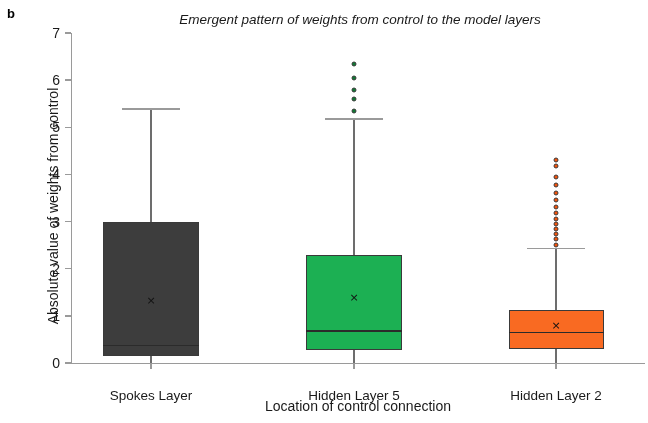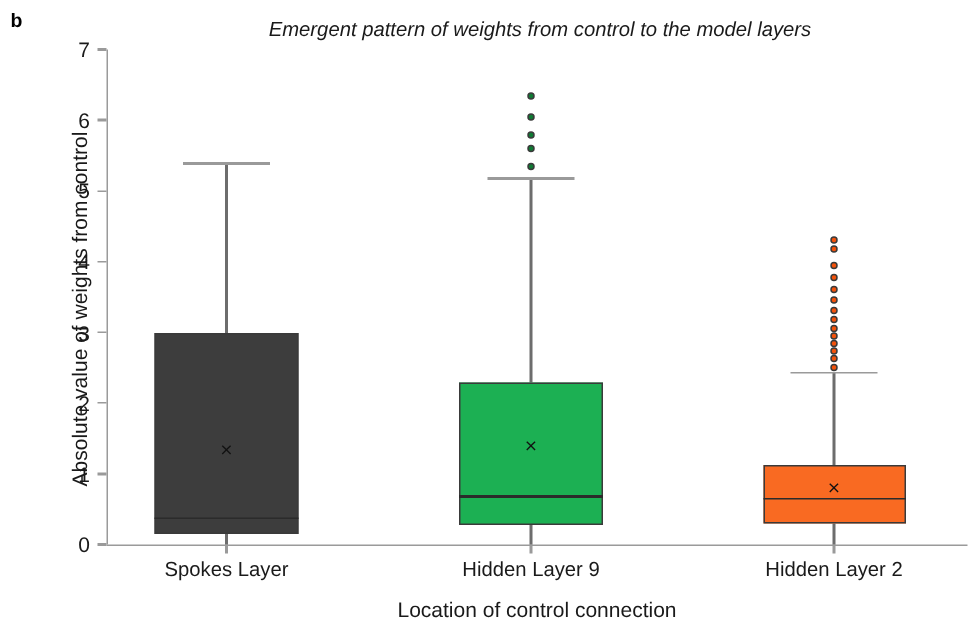--- a/index.html
+++ b/index.html
@@ -89,21 +89,21 @@
 
   .x-tick {
     position: absolute;
     top: 363px;
     width: 1.4px;
     height: 6px;
     background: #9a9a9a;
   }
   .x-tick-label {
     position: absolute;
-    top: 372px;
+    top: 388px;
     width: 200px;
     text-align: center;
     font-size: 13.5px;
     color: #1a1a1a;
     white-space: nowrap;
   }
 
   #y-axis-title {
     position: absolute;
     left: -97px;
@@ -207,21 +207,21 @@
       </div>
       <div class="y-tick" style="top: 32.3px;"></div>
       <div class="y-tick-label-wrap" style="top: 33px;">
         <div class="y-tick-label">7</div>
       </div>
     </div>
   <div id="x-ticks">
       <div class="x-tick" style="left: 150.3px;"></div>
       <div class="x-tick-label" style="left: 51px;">Spokes Layer</div>
       <div class="x-tick" style="left: 353.3px;"></div>
-      <div class="x-tick-label" style="left: 254px;">Hidden Layer 9</div>
+      <div class="x-tick-label" style="left: 254px;">Hidden Layer 5</div>
       <div class="x-tick" style="left: 555.3px;"></div>
       <div class="x-tick-label" style="left: 456px;">Hidden Layer 2</div>
     </div>
 
   <div id="series-layer" class="series">
       <div class="whisker-stem" style="left: 150.2px; top: 108.429px; height: 113.143px;"></div>
       <div class="whisker-cap" style="left: 122px; width: 58px; top: 108.429px;"></div>
       <div class="whisker-stem" style="left: 150.2px; top: 356.4px; height: 6.6px;"></div>
       <div class="box-rect" style="left: 103px; width: 96px; top: 221.571px; height: 134.829px; background: rgb(61, 61, 61); border-color: rgb(58, 58, 58);"></div>
       <div class="median-line" style="left: 103px; width: 96px; top: 344.614px;"></div>

